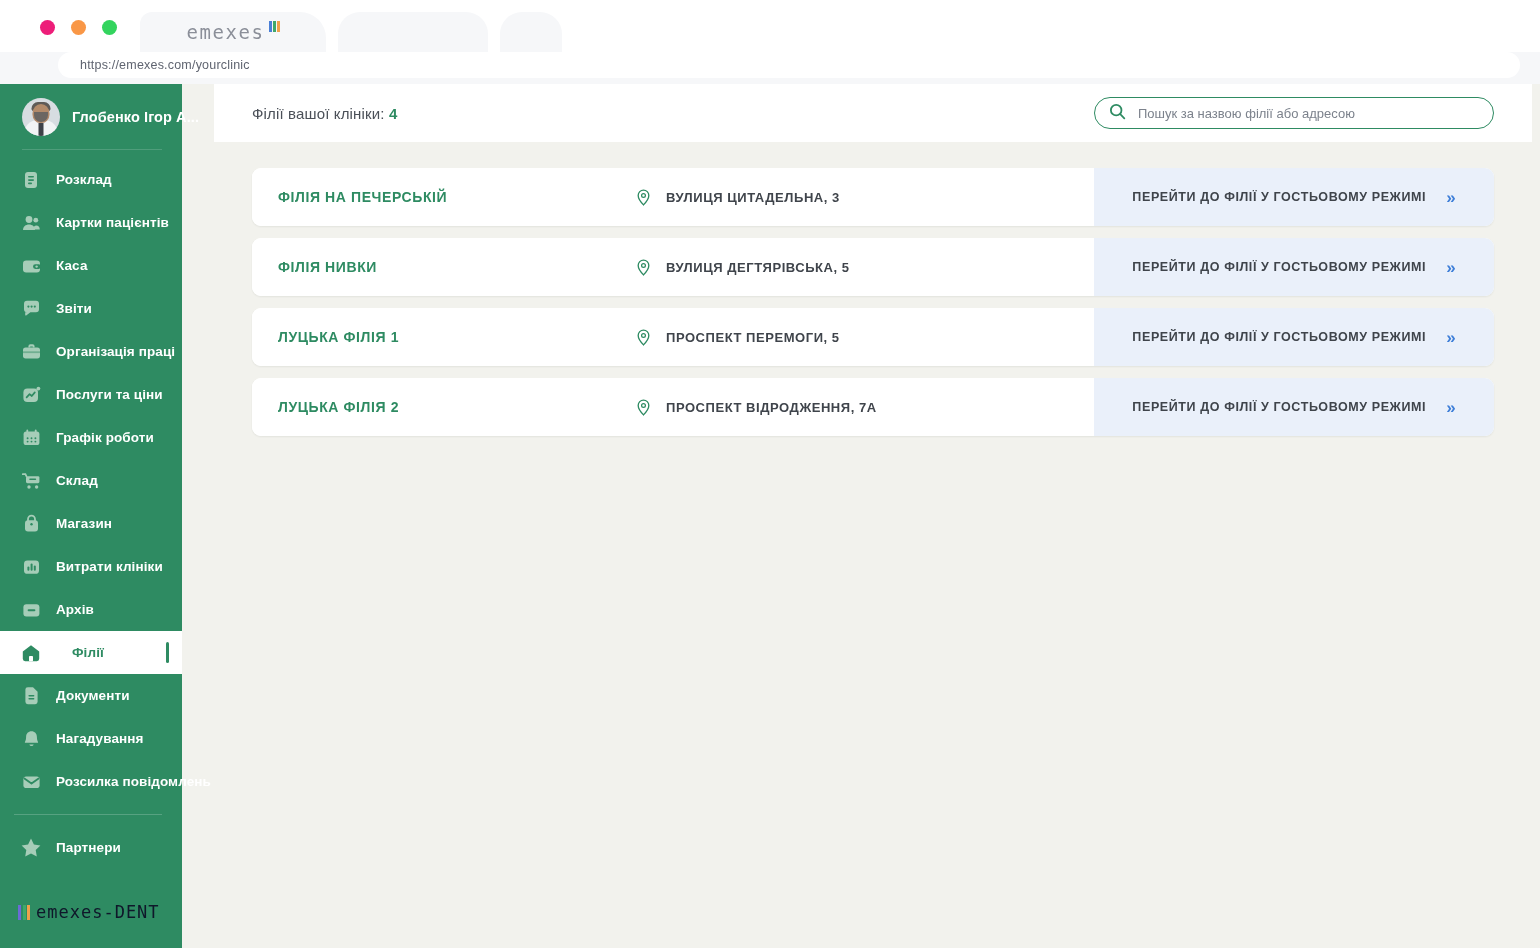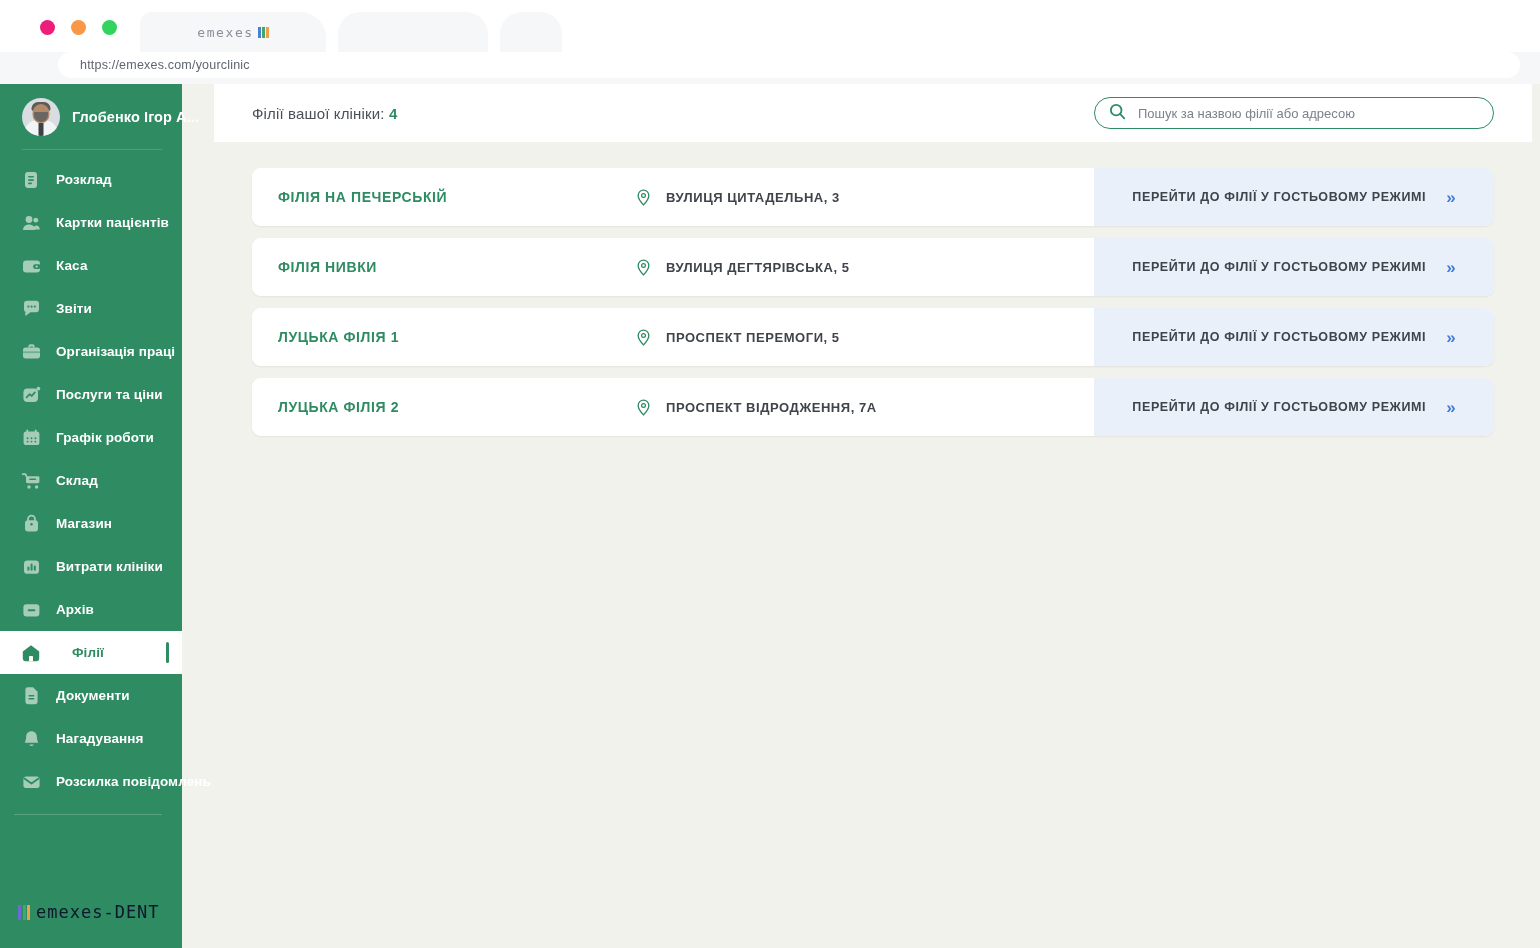--- a/index.html
+++ b/index.html
@@ -59,23 +59,22 @@
   .tab.active {
     width: 186px;
     background: #f6f7f9;
     border-radius: 12px 26px 0 0;
   }
   .tab.inactive-1 { width: 150px; background: #f6f7f9; border-radius: 22px 22px 0 0; margin-left: 8px; }
   .tab.inactive-2 { width: 62px;  background: #f6f7f9; border-radius: 22px 22px 0 0; margin-left: 8px; }
 
   .tab-logo {
     display: flex;
-    align-items: center;
     gap: 2px;
-    font-size: 13px;
+    font-size: 19px;
     letter-spacing: 1.6px;
     color: #8b8f99;
     font-family: "DejaVu Sans Mono", monospace;
     font-weight: 400;
   }
   .logo-bars { display: inline-flex; gap: 1px; height: 11px; margin-left: 2px; }
   .logo-bars i { display: block; width: 3px; height: 11px; }
 
   .chrome-url {
     position: relative;
@@ -567,20 +566,28 @@
           <svg width="21" height="20" viewBox="0 0 21 20">
               <rect x="2.4" y="4.4" width="16.2" height="11.6" rx="2.8" fill="#A6CDB8"></rect>
               <path d="M3.4 6.4 10.5 11.6 17.6 6.4" stroke="#2E8B62" stroke-width="1.8" fill="none" stroke-linecap="round" stroke-linejoin="round"></path>
             </svg>
         </span>
         <span class="label">Розсилка повідомлень</span>
       </div>
 
       <div class="nav-sep"></div>
 
+      <div class="nav-item">
+        <span class="nav-icon">
+          <svg width="22" height="21" viewBox="0 0 22 21">
+              <path d="M11 1.6l2.9 5.9 6.5.95-4.7 4.6 1.1 6.5L11 16.5 5.2 19.5l1.1-6.5-4.7-4.6 6.5-.95z" fill="#A6CDB8"></path>
+            </svg>
+        </span>
+        <span class="label">Партнери</span>
+      </div>
     </div>
 
     <div class="brand">
       <span class="brand-bars">
         <i style="background:#6B6BD6"></i>
           <i style="background:#3FA86B"></i>
           <i style="background:#F0A04B"></i>
       </span>
       <span class="brand-text">emexes-DENT</span>
     </div>

